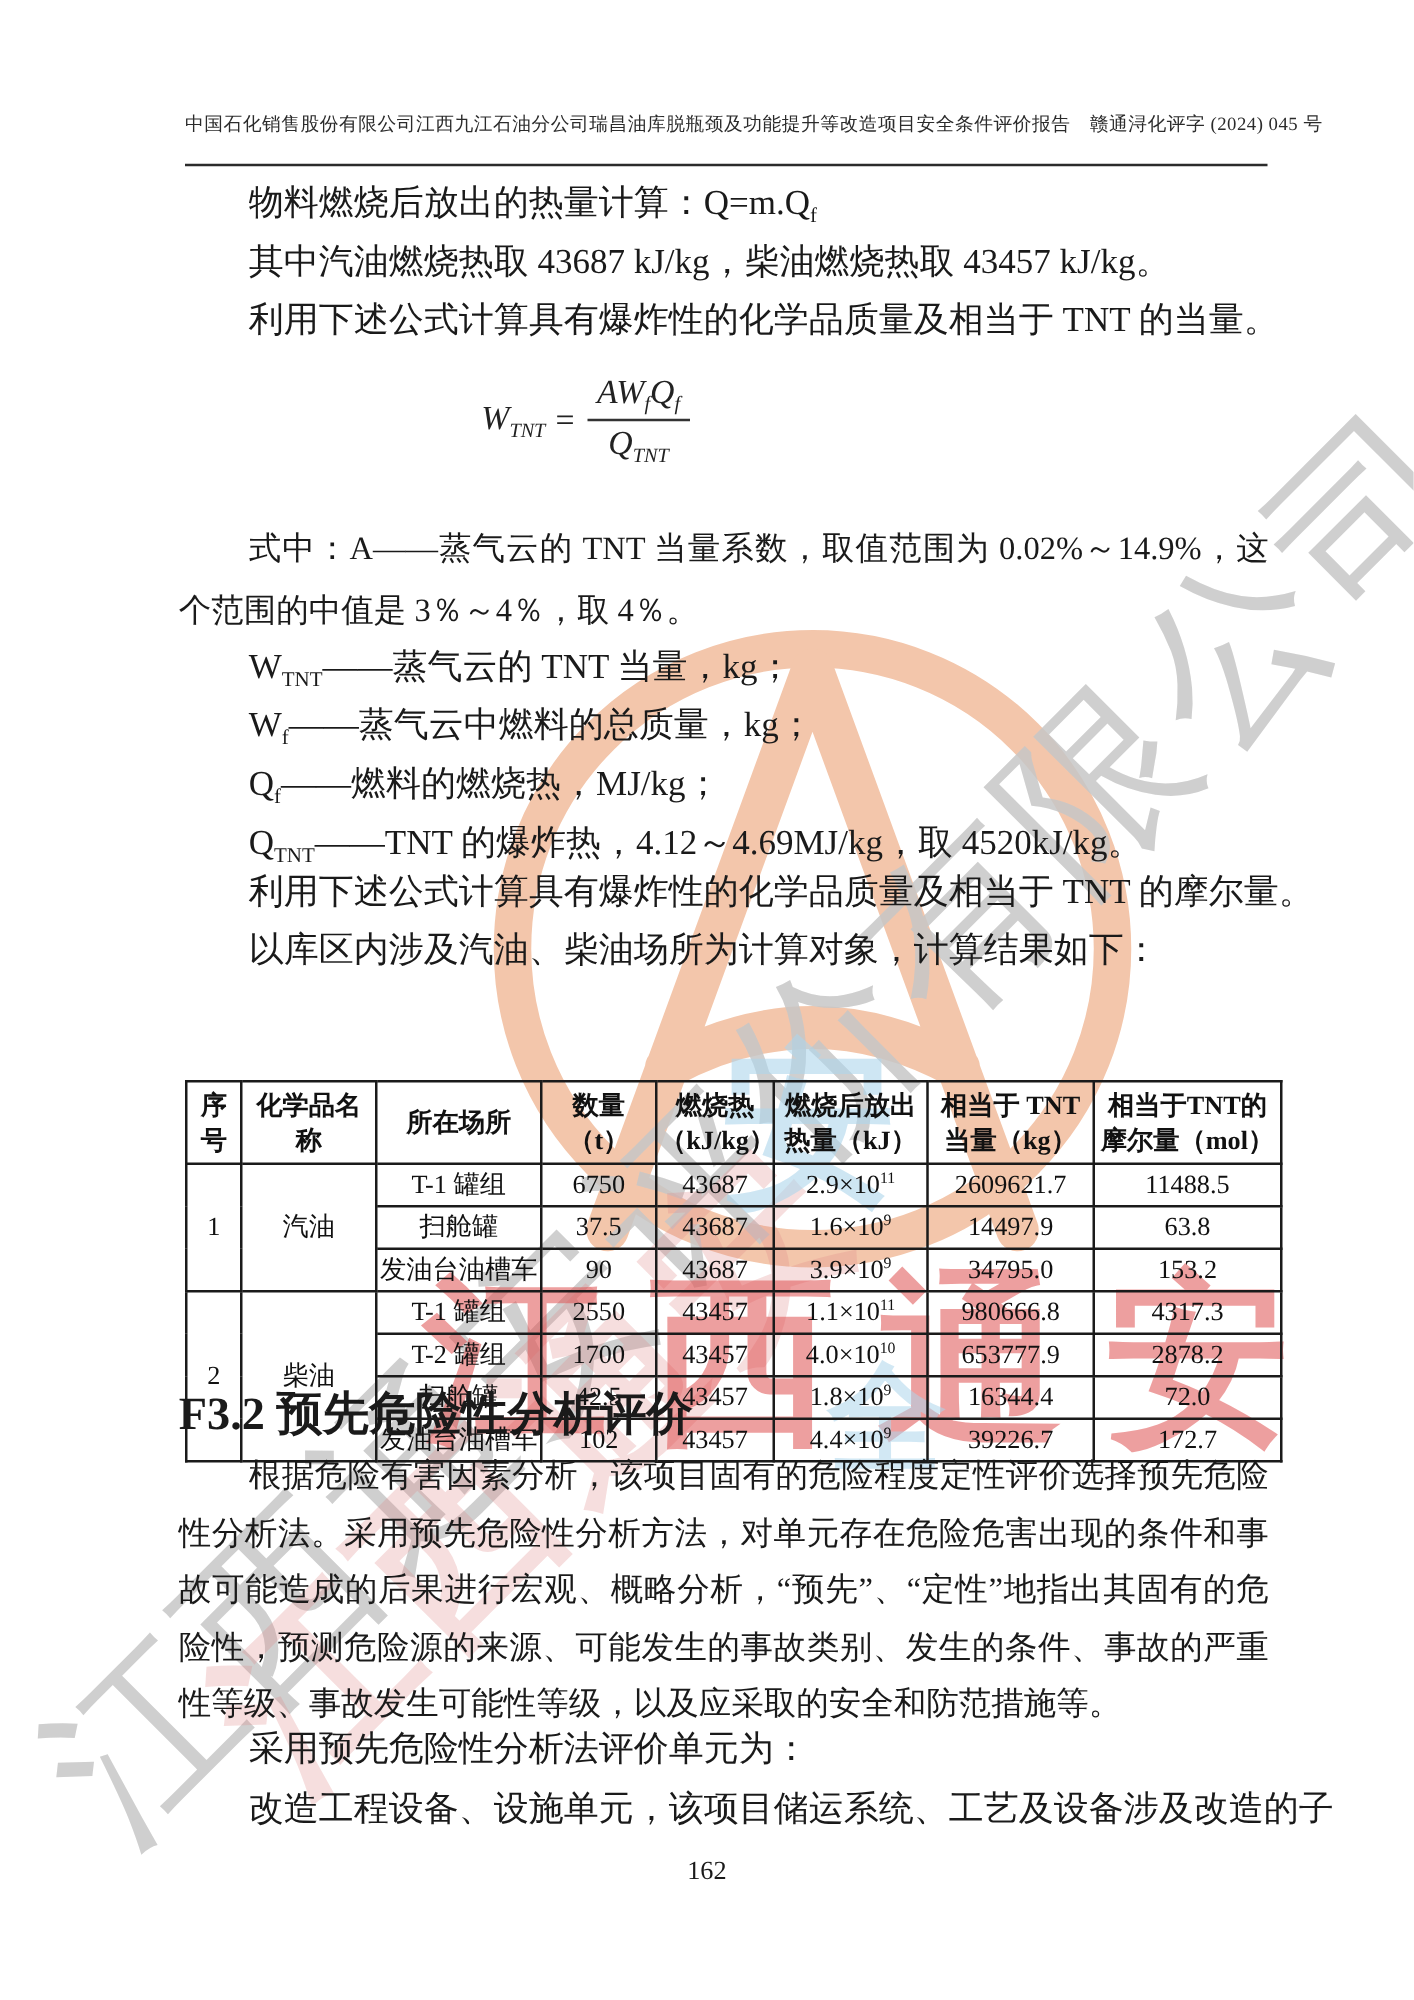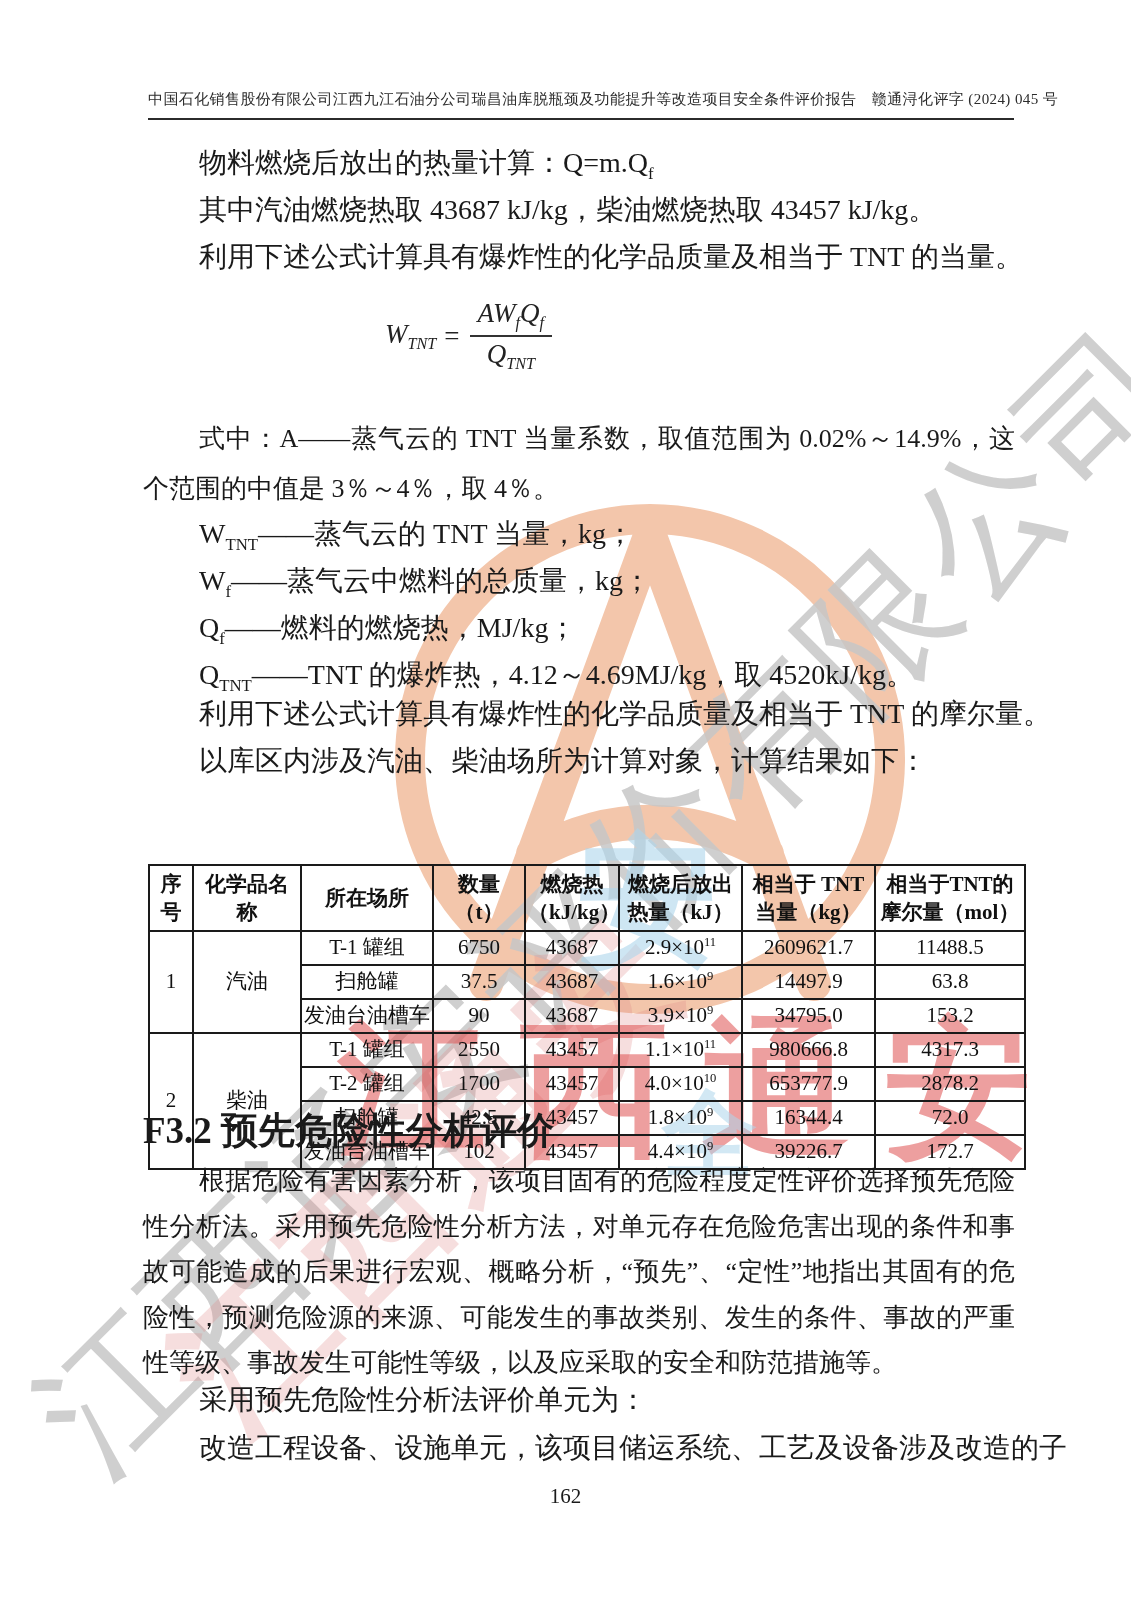--- a/index.html
+++ b/index.html
@@ -26,21 +26,21 @@
     color:#e05252;opacity:.55;font-weight:700;line-height:1;
   }
   .wm-blue-1{left:577px;top:833px;font-size:140px;color:#aed6ec;opacity:.6;font-weight:700;line-height:1;}
   .wm-blue-2{left:662px;top:1088px;font-size:95px;color:#aed6ec;opacity:.55;font-weight:700;line-height:1;}
 
   
   .content{position:absolute;z-index:2;left:0;top:0;width:100%;height:100%;}
   .doc-header{
     position:absolute;left:148px;top:90px;width:866px;
     font-size:15px;letter-spacing:.4px;color:#2b2b2b;
-    border-bottom:2px solid #2b2b2b;padding-bottom:9px;white-space:nowrap;
+    border-bottom:2px solid #2b2b2b;padding-bottom:22px;white-space:nowrap;
   }
   .line{position:absolute;left:143px;width:872px;font-size:28px;line-height:34px;white-space:nowrap;}
   .indent{padding-left:56px;}
   .para{position:absolute;left:143px;width:872px;font-size:26px;text-align:justify;text-justify:inter-ideograph;}
   sub.sm{font-size:.6em;}
   
   .formula{position:absolute;left:385px;top:298px;display:flex;align-items:center;
     font-size:27px;font-style:italic;color:#222;}
   .formula .frac{display:inline-block;text-align:center;margin-left:10px;}
   .formula .num{display:block;padding:0 8px 2px 8px;border-bottom:2px solid #333;}

